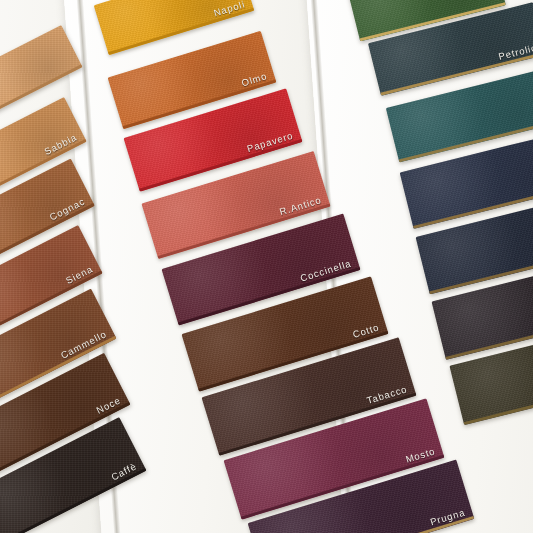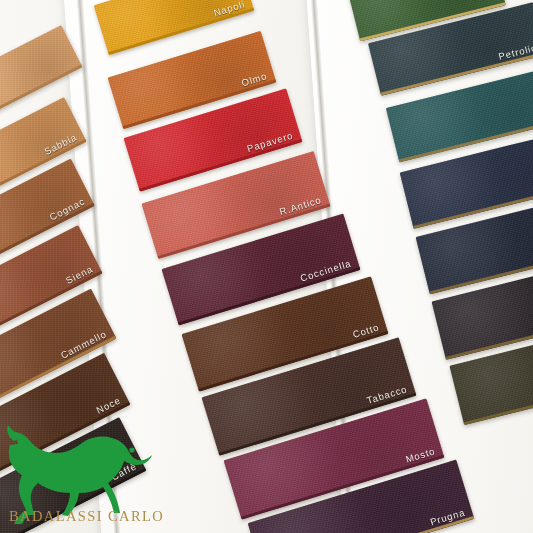--- a/index.html
+++ b/index.html
@@ -198,31 +198,14 @@
       <div class="swatch" style="left: 436px; top: 278px; width: 188px; height: 60px; background: rgb(48, 41, 46); transform: rotate(-14deg);">
         <div class="face"></div>
         <div class="edge" style="background: rgb(122, 99, 54);"></div>
       </div>
       <div class="swatch" style="left: 454px; top: 342px; width: 190px; height: 61px; background: rgb(59, 54, 38); transform: rotate(-14deg);">
         <div class="face"></div>
         <div class="edge" style="background: rgb(115, 96, 51);"></div>
       </div>
     </div>
 
-  <div id="logo">
-    <svg width="150" height="104" viewBox="0 0 150 104">
-      <g fill="#1f9a3d">
-        <path d="M6 22 C2 34 8 46 18 52 C14 60 14 70 18 78 L24 92 L30 92 L27 78
-                 C26 70 29 64 34 60 C42 66 54 70 66 70 C66 78 62 86 58 92 L64 93
-                 C70 86 74 78 75 70 C84 70 92 68 99 64 C104 72 108 80 110 90 L116 90
-                 C114 78 110 68 104 60 C112 54 118 46 120 38 C124 40 128 42 133 42
-                 C140 42 146 38 148 32 C144 36 139 38 134 37 C130 36 127 33 125 29
-                 C122 22 116 17 108 15 C98 12 86 14 78 20 C70 26 62 30 52 30
-                 C42 30 32 26 26 18 C20 10 12 8 6 10 C10 12 13 16 14 21 Z"></path>
-        <circle cx="128" cy="27" r="2.6"></circle>
-        <path d="M10 18 C4 14 2 8 4 2 C8 8 14 12 20 13 Z"></path>
-        <path d="M20 88 C16 92 12 96 10 101 L18 101 C20 96 24 92 28 89 Z"></path>
-      </g>
-    </svg>
-    <div class="wordmark">BADALASSI CARLO</div>
-  </div>
 
 </div>
 
 </body></html>

